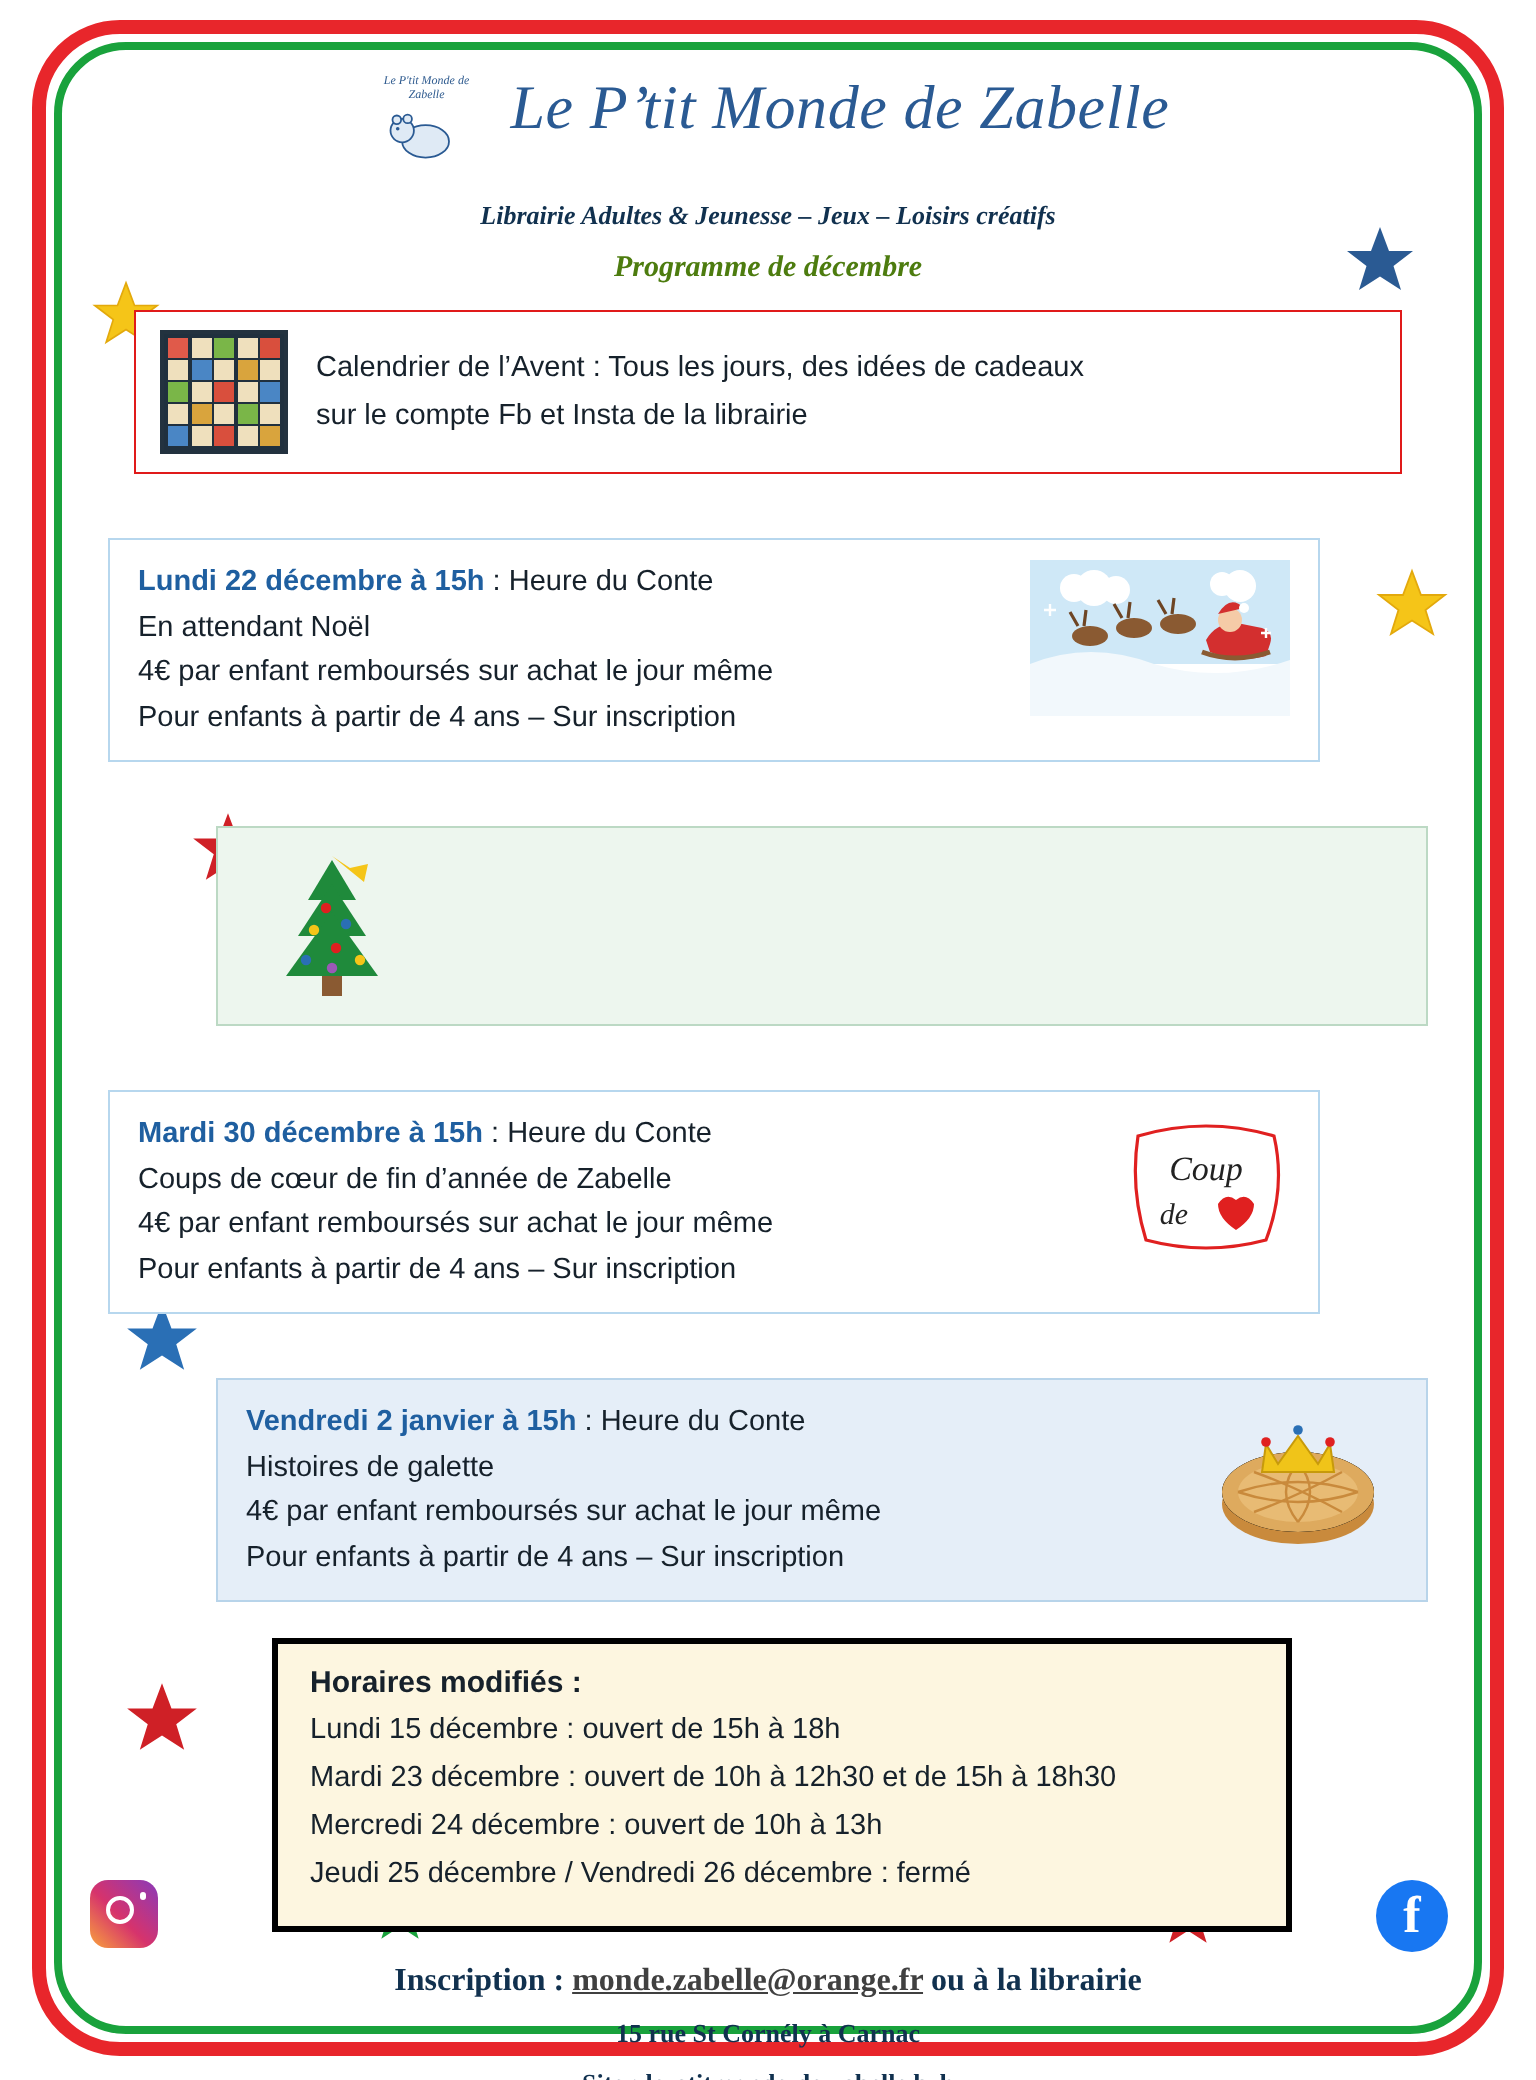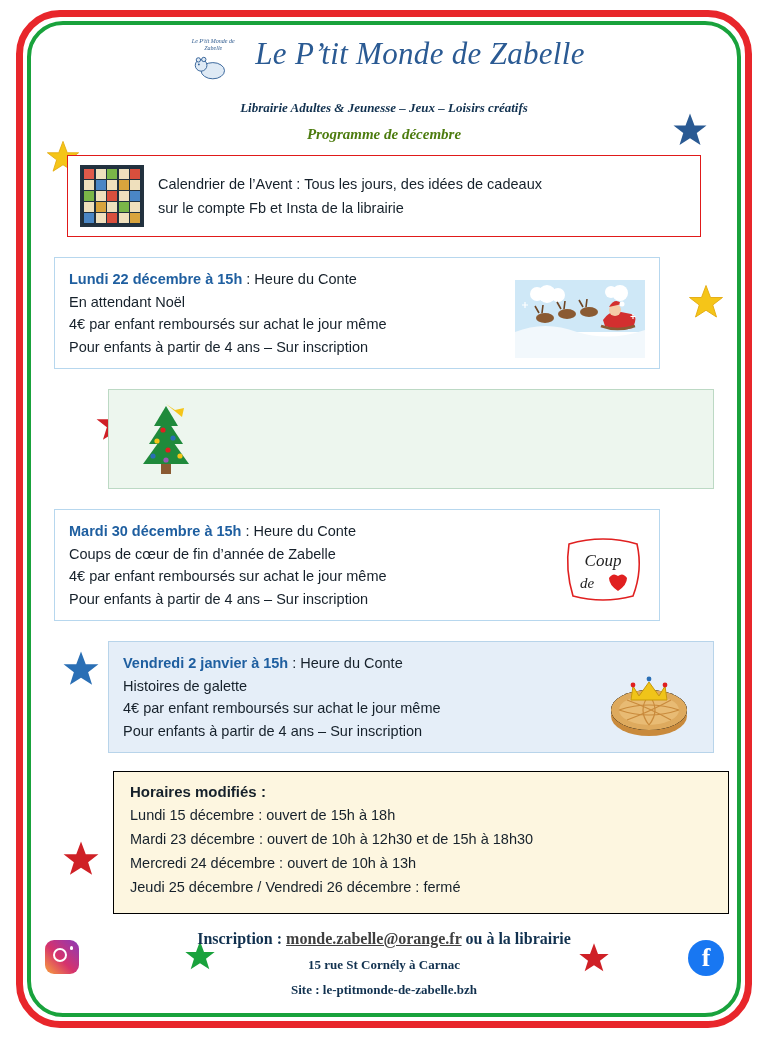--- a/index.html
+++ b/index.html
@@ -119,23 +119,23 @@
     font-size: 14.5px;
     line-height: 24px;
     color: #16212b;
     flex: 1;
   }
 
   .event {
     width: 606px;
     min-height: 96px;
     display: flex;
-    align-items: flex-end;
+    align-items: flex-start;
     gap: 10px;
-    margin-top: 20px;
+    margin-top: 32px;
     padding: 10px 14px;
     box-sizing: border-box;
   }
   .event.e1 { border: 1px solid #b7d7ee; background: #ffffff; margin-left: 14px; }
   .event.e2 { border: 1px solid #bcd9c4; background: #edf6ee; margin-left: 68px; }
   .event.e3 { border: 1px solid #b7d7ee; background: #ffffff; margin-left: 14px; }
   .event.e4 { border: 1px solid #b8d4ea; background: #e5eef8; margin-left: 68px; }
 
   .event .lines { flex: 1; }
   .event .line {
@@ -149,24 +149,24 @@
     font-weight: bold;
   }
   .event .art {
     width: 130px;
     height: 78px;
     flex: 0 0 auto;
     position: relative;
   }
 
   .hours {
-    width: 616px;
-    margin-left: 73px;
+    width: 510px;
+    margin-left: 96px;
     margin-top: 18px;
-    border: 1px solid #000000;
+    border: 3px solid #000000;
     background: #fdf6e0;
     padding: 11px 16px 14px 16px;
     box-sizing: border-box;
   }
   .hours .htitle {
     font-size: 15px;
     font-weight: bold;
     color: #16212b;
     margin-bottom: 3px;
   }

